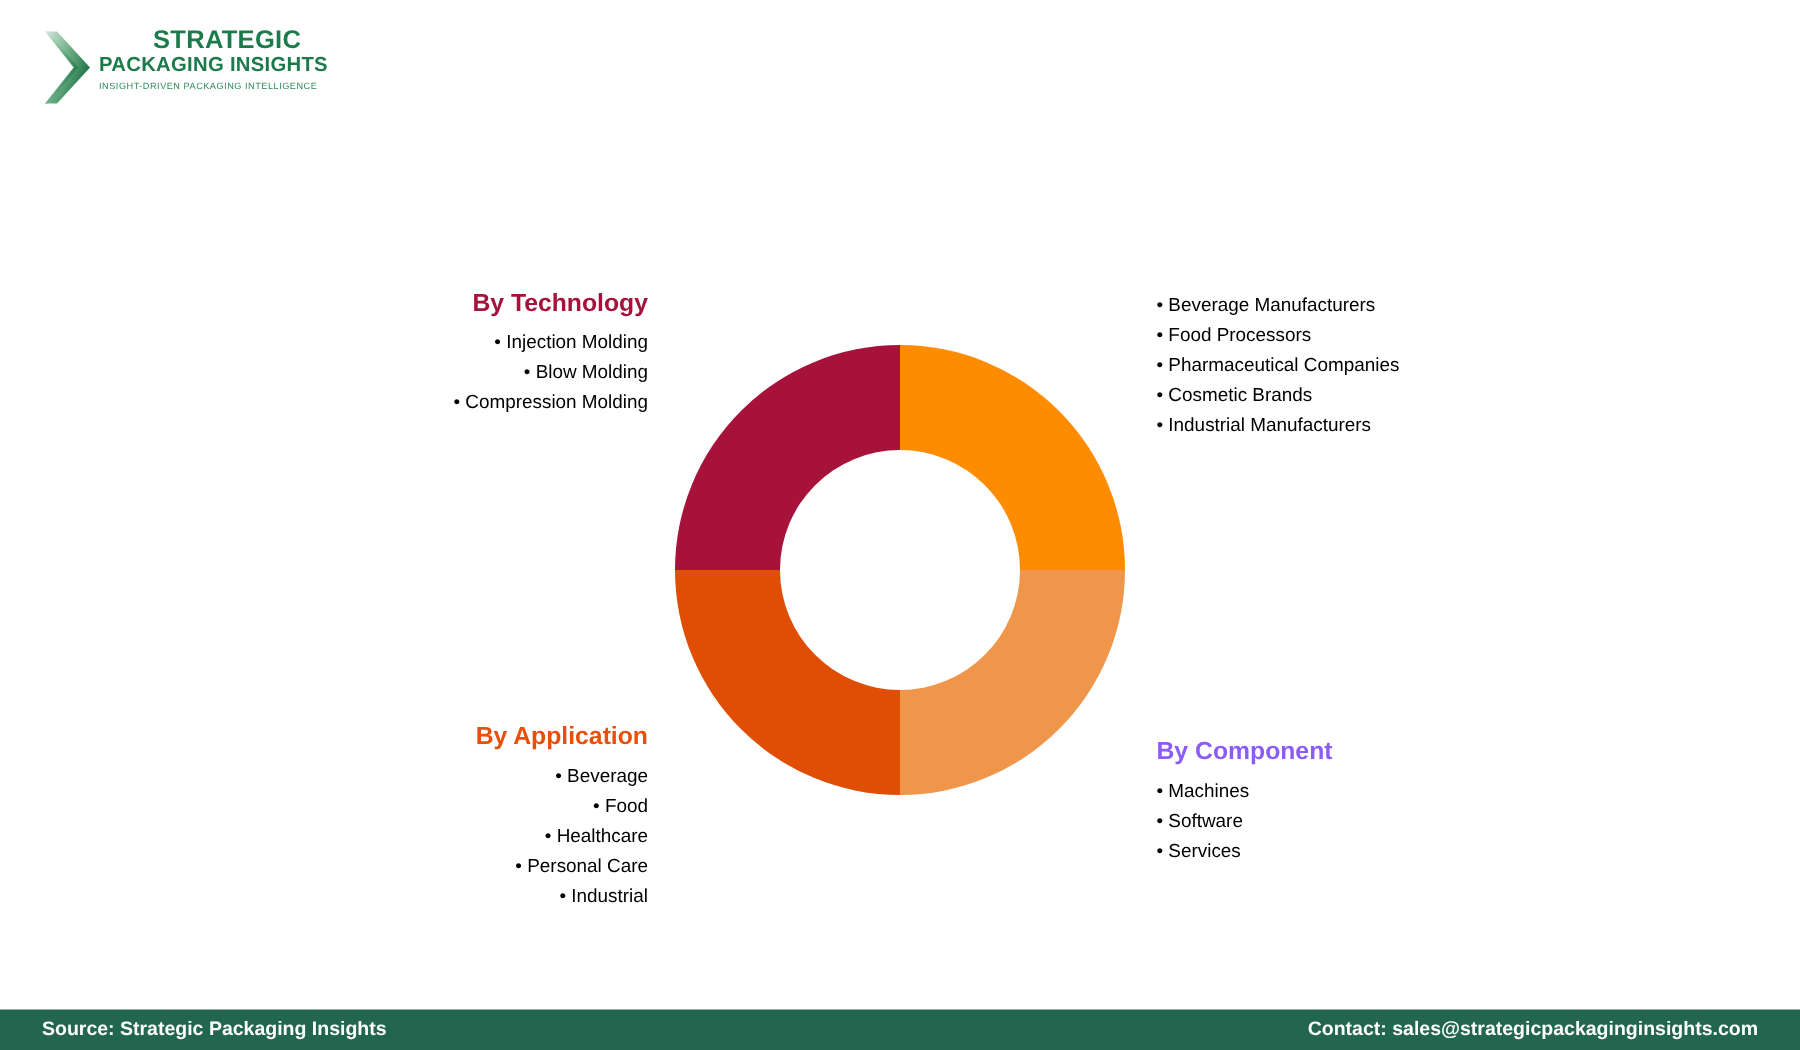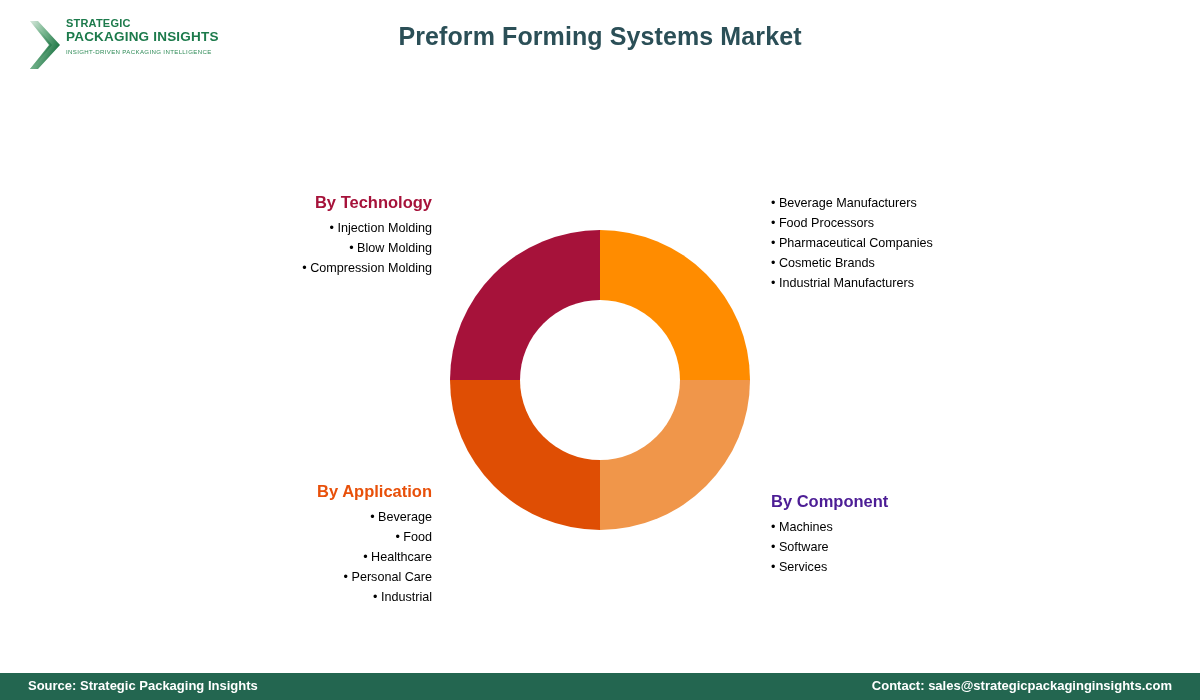--- a/index.html
+++ b/index.html
@@ -38,21 +38,21 @@
     left: 38px; top: 2px;
     width: 160px;
   }
   .logo-line {
     font-weight: bold;
     color: #1C7A4B;
     letter-spacing: 0.2px;
     line-height: 1.05;
     white-space: nowrap;
   }
-  #logo-line-1 { font-size: 11px; }
+  #logo-line-1 { font-size: 17px; margin-left: 36px; }
   #logo-line-2 { font-size: 13.5px; }
   #logo-tagline {
     margin-top: 4px;
     font-size: 6.1px;
     color: #2E8B57;
     letter-spacing: 0.35px;
     white-space: nowrap;
     font-weight: normal;
   }
 
@@ -138,21 +138,20 @@
       <path d="M2 1 L10 1 L32 25 L10 49 L2 49 L22 25 Z" fill="url(#chevGrad)"></path>
       <path d="M2 1 L4 1 L24 25 L4 49 L2 49 L21 25 Z" fill="url(#chevGrad)" opacity="0.85"></path>
     </svg>
     <div id="logo-text-group">
       <div class="logo-line" id="logo-line-1">STRATEGIC</div>
       <div class="logo-line" id="logo-line-2">PACKAGING INSIGHTS</div>
       <div id="logo-tagline">INSIGHT-DRIVEN PACKAGING INTELLIGENCE</div>
     </div>
   </div>
 
-  <div id="page-title">Preform Forming Systems Market</div>
 </div>
 
 <div id="donut-wrap">
   <svg id="donut-svg" width="300" height="300" viewBox="0 0 300 300">
     <g id="donut-slices">
         <path d="M 150 150 L 150 0 A 150 150 0 0 1 300 150 Z" fill="#FF8C00"></path>
         <path d="M 150 150 L 300 150 A 150 150 0 0 1 150 300 Z" fill="#F0964A"></path>
         <path d="M 150 150 L 150 300 A 150 150 0 0 1 0 150.00000000000003 Z" fill="#DF4E04"></path>
         <path d="M 150 150 L 0 150.00000000000003 A 150 150 0 0 1 149.99999999999997 0 Z" fill="#A6123A"></path>
       </g>
@@ -184,21 +183,21 @@
   <ul class="seg-list">
       <li>• Beverage</li>
       <li>• Food</li>
       <li>• Healthcare</li>
       <li>• Personal Care</li>
       <li>• Industrial</li>
     </ul>
 </div>
 
 <div class="seg-block align-left" id="block-component">
-  <div class="seg-title" style="color: #4c1d95;">By Component</div>
+  <div class="seg-title" style="color: #8b5cf6;">By Component</div>
   <ul class="seg-list">
       <li>• Machines</li>
       <li>• Software</li>
       <li>• Services</li>
     </ul>
 </div>
 
 <div id="footer">
   <div class="footer-text" id="footer-source">Source: Strategic Packaging Insights</div>
   <div class="footer-text" id="footer-contact">Contact: sales@strategicpackaginginsights.com</div>

